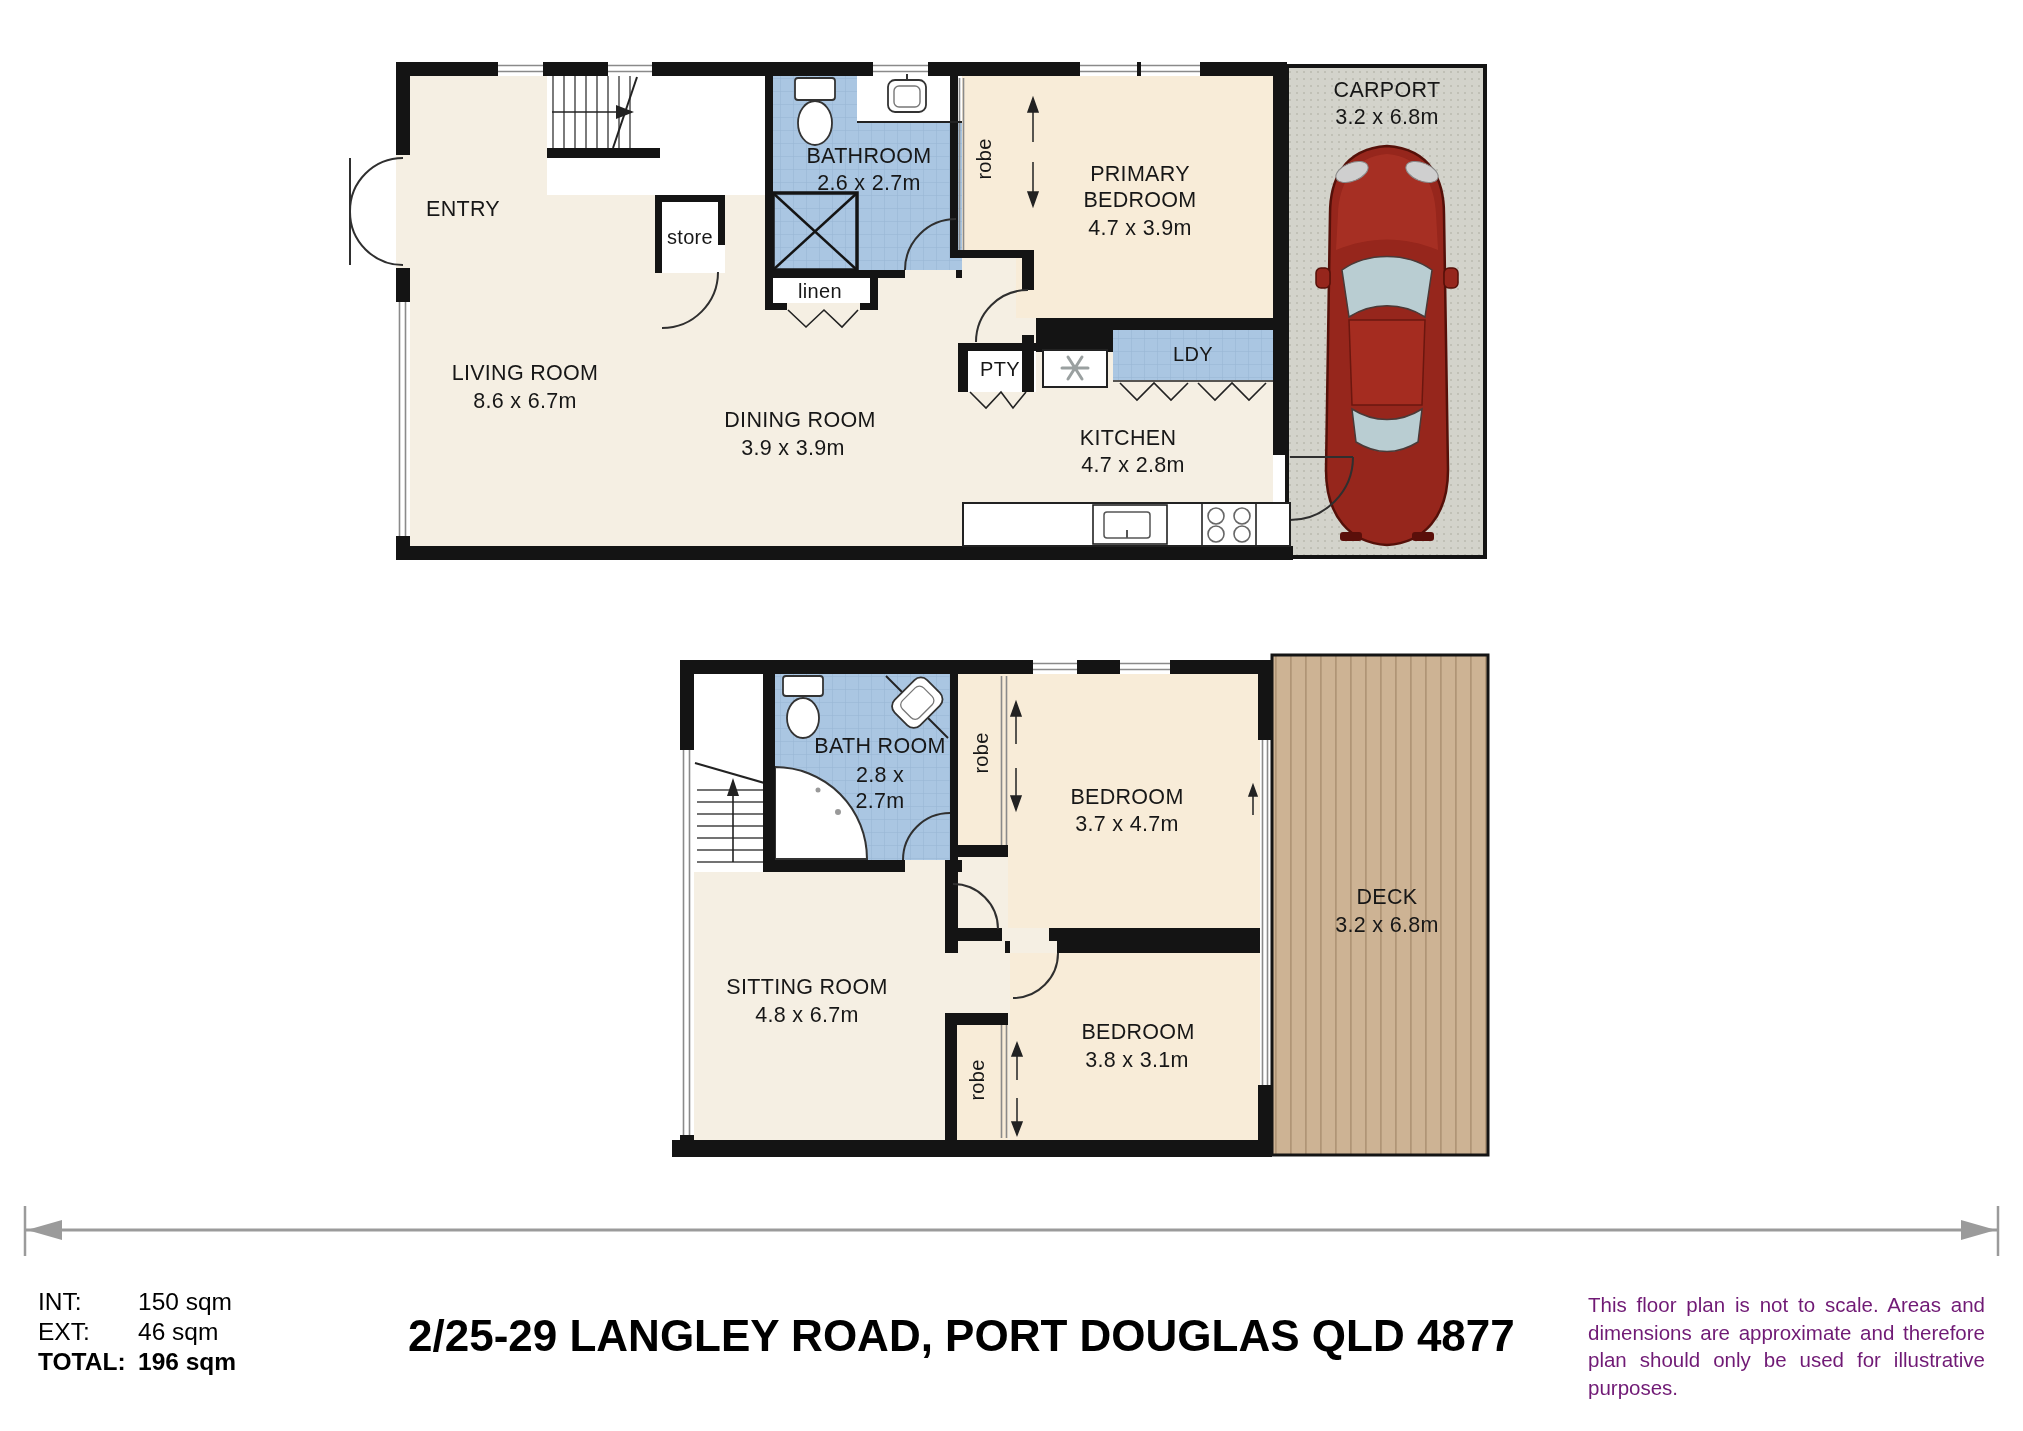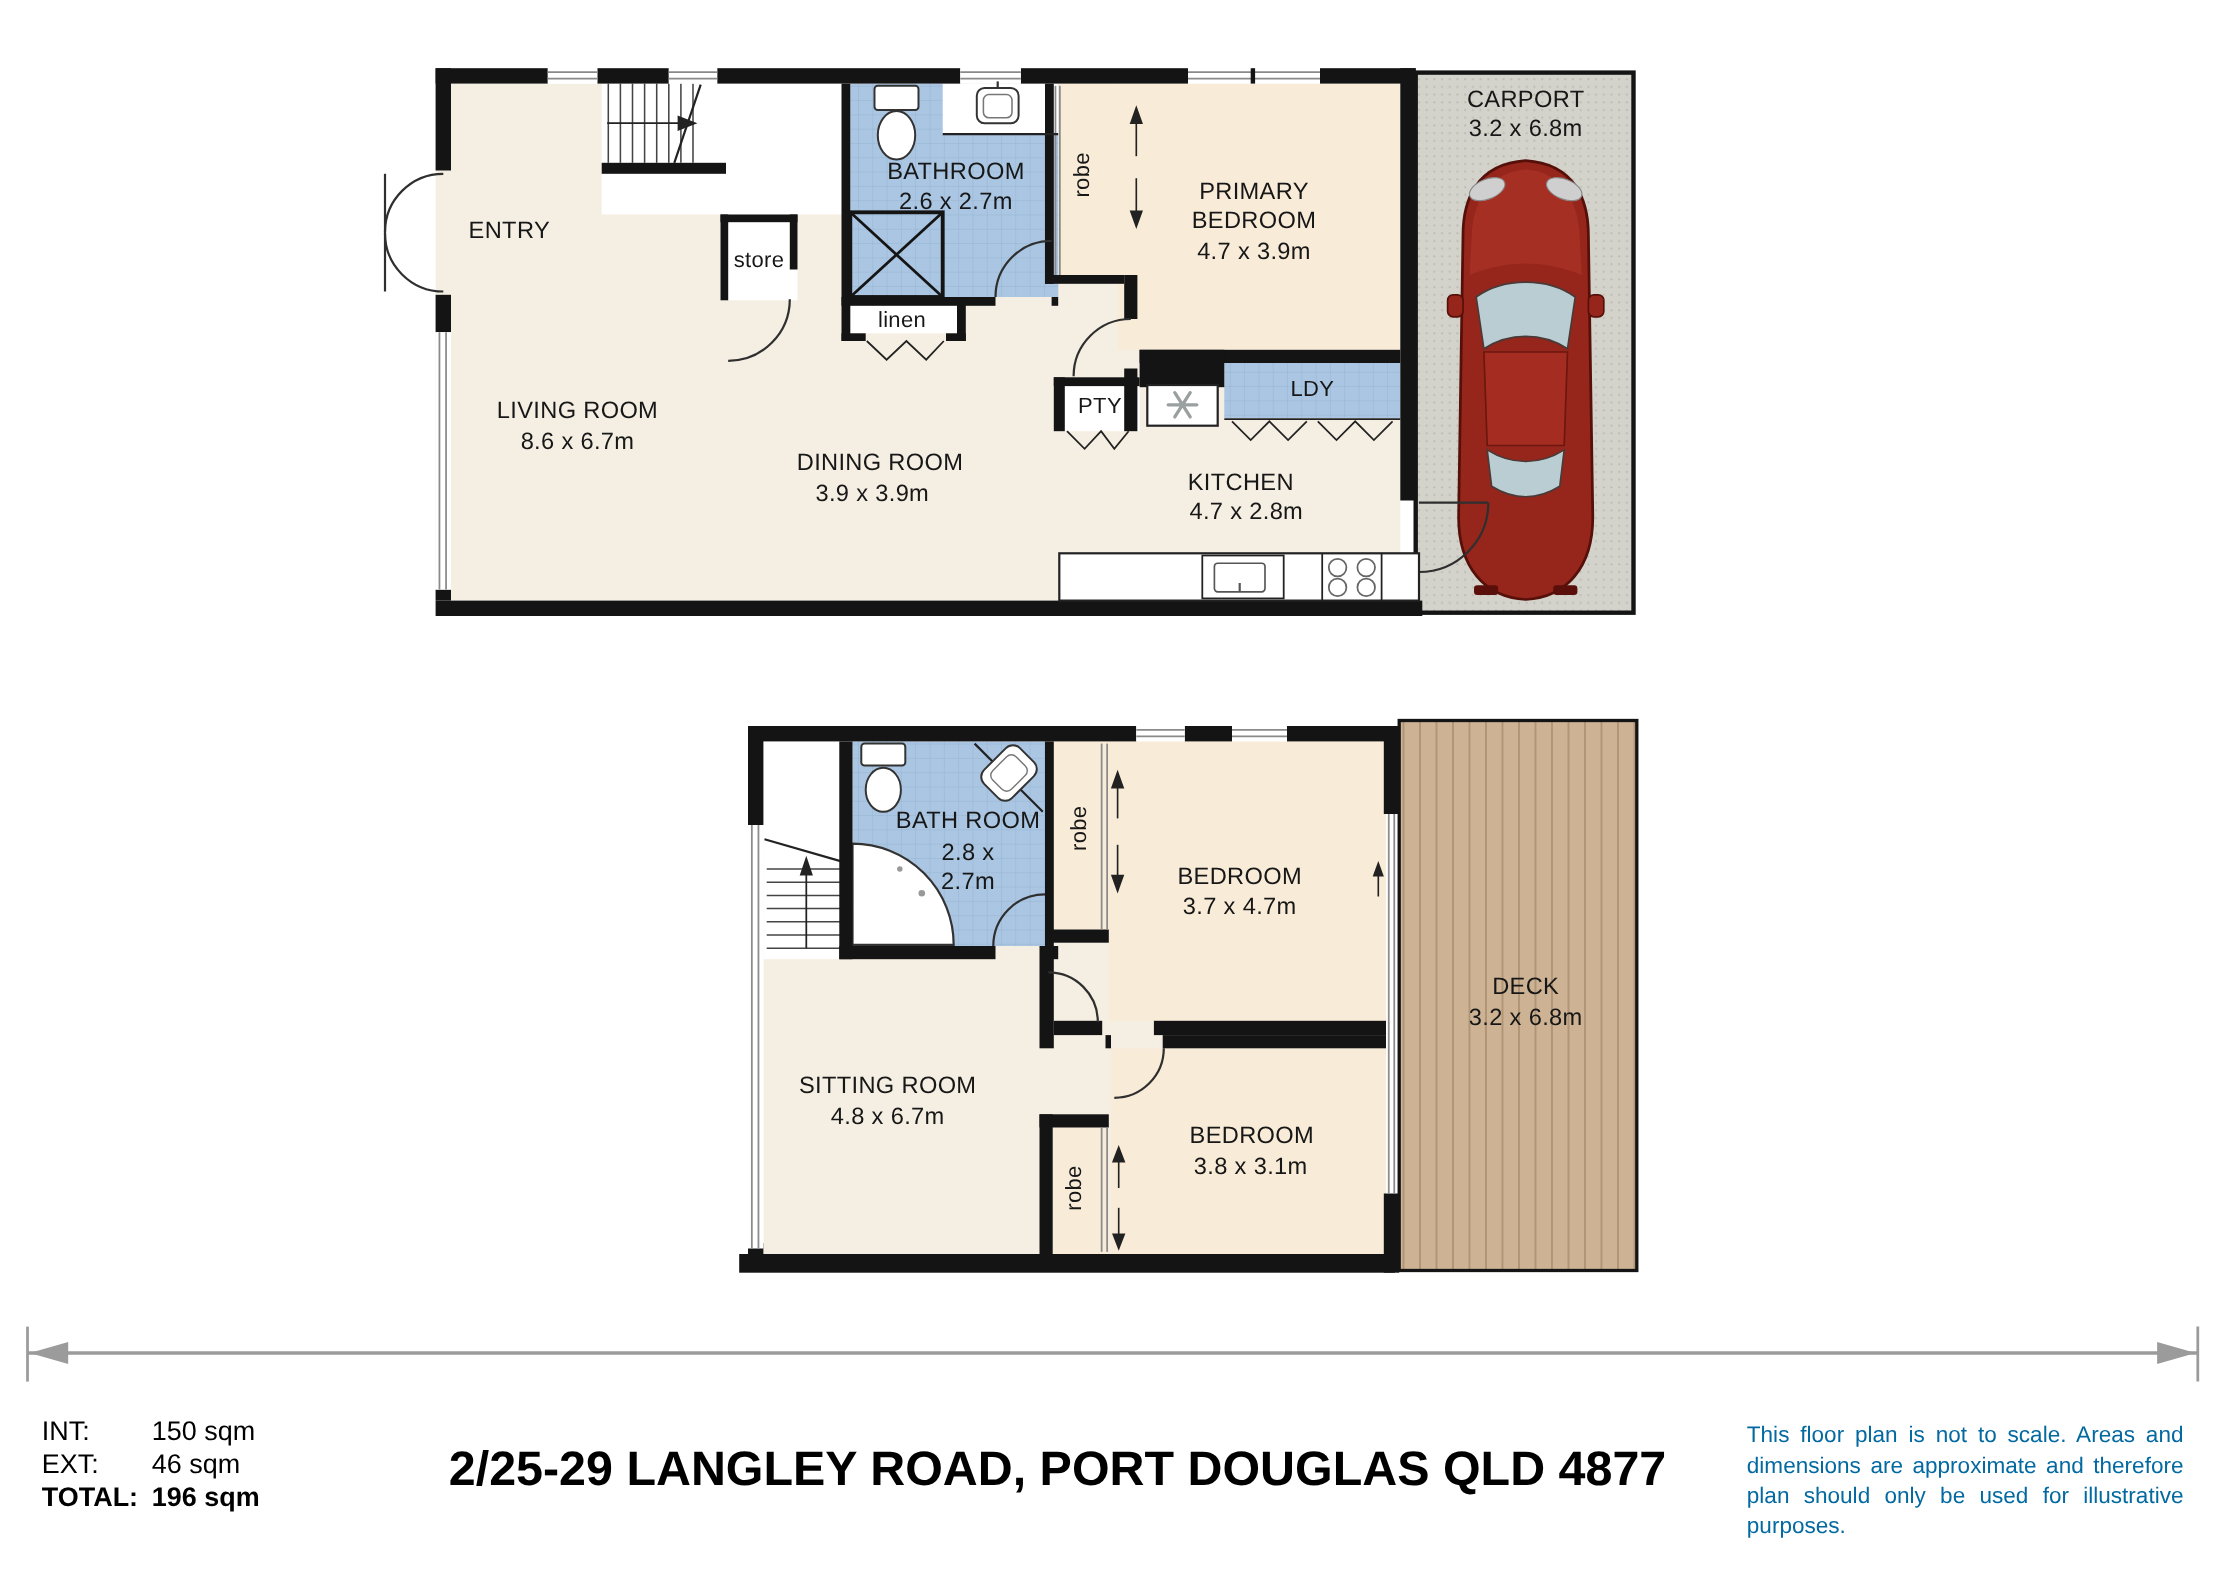--- a/index.html
+++ b/index.html
@@ -11,21 +11,21 @@
          white-space:nowrap;text-align:center;line-height:26px;}
   .small{font-size:20px;}
   .vert{transform:translate(-50%,-50%) rotate(-90deg);}
   .wrap{white-space:normal;}
   .arearow{position:absolute;font-size:24.5px;color:#000;}
   .arealabel{position:absolute;left:0;top:0;}
   .areaval{position:absolute;left:100px;width:115px;top:0;}
   .bold{font-weight:700;}
   #title{position:absolute;left:408px;top:1311px;font-size:44px;font-weight:700;white-space:nowrap;color:#000;}
   #disclaimer{position:absolute;left:1588px;top:1291px;width:397px;font-size:20.5px;
-              line-height:27.5px;text-align:justify;color:#0369a1;}
+              line-height:27.5px;text-align:justify;color:#701a75;}
 </style>
 </head>
 <body>
 
 <div id="page">
 
 <svg width="2023" height="1431" viewBox="0 0 2023 1431">
   <defs>
     <pattern id="tiles" width="13" height="13" patternUnits="userSpaceOnUse">
       <path d="M13 0H0V13" fill="none" stroke="#96b4d2" stroke-width="1"></path>

